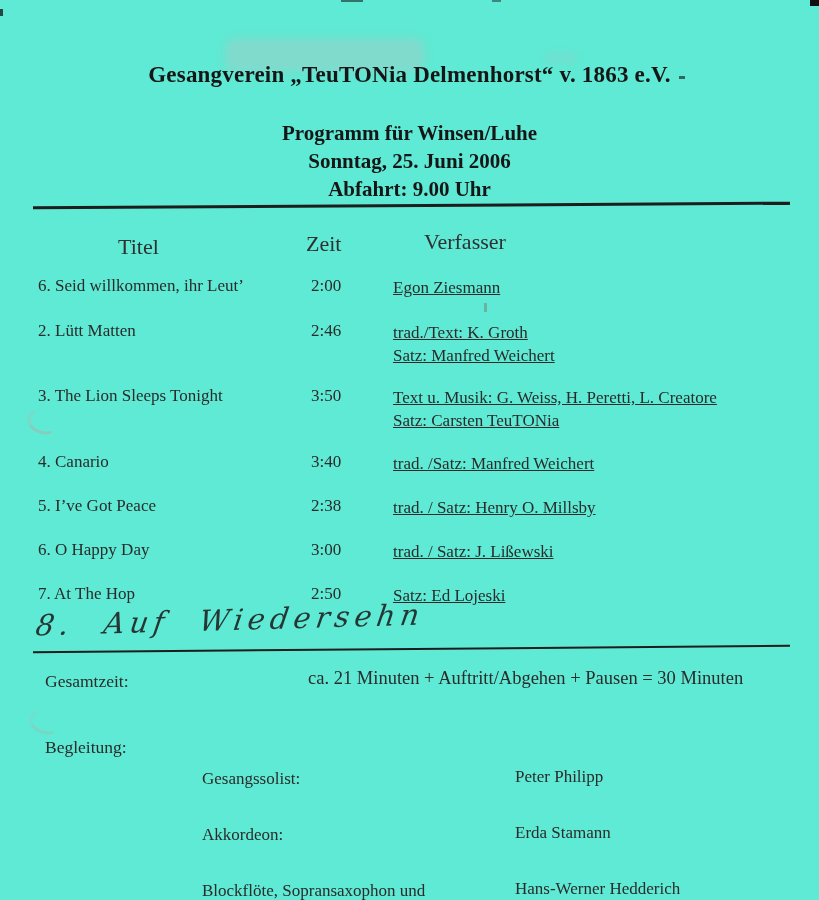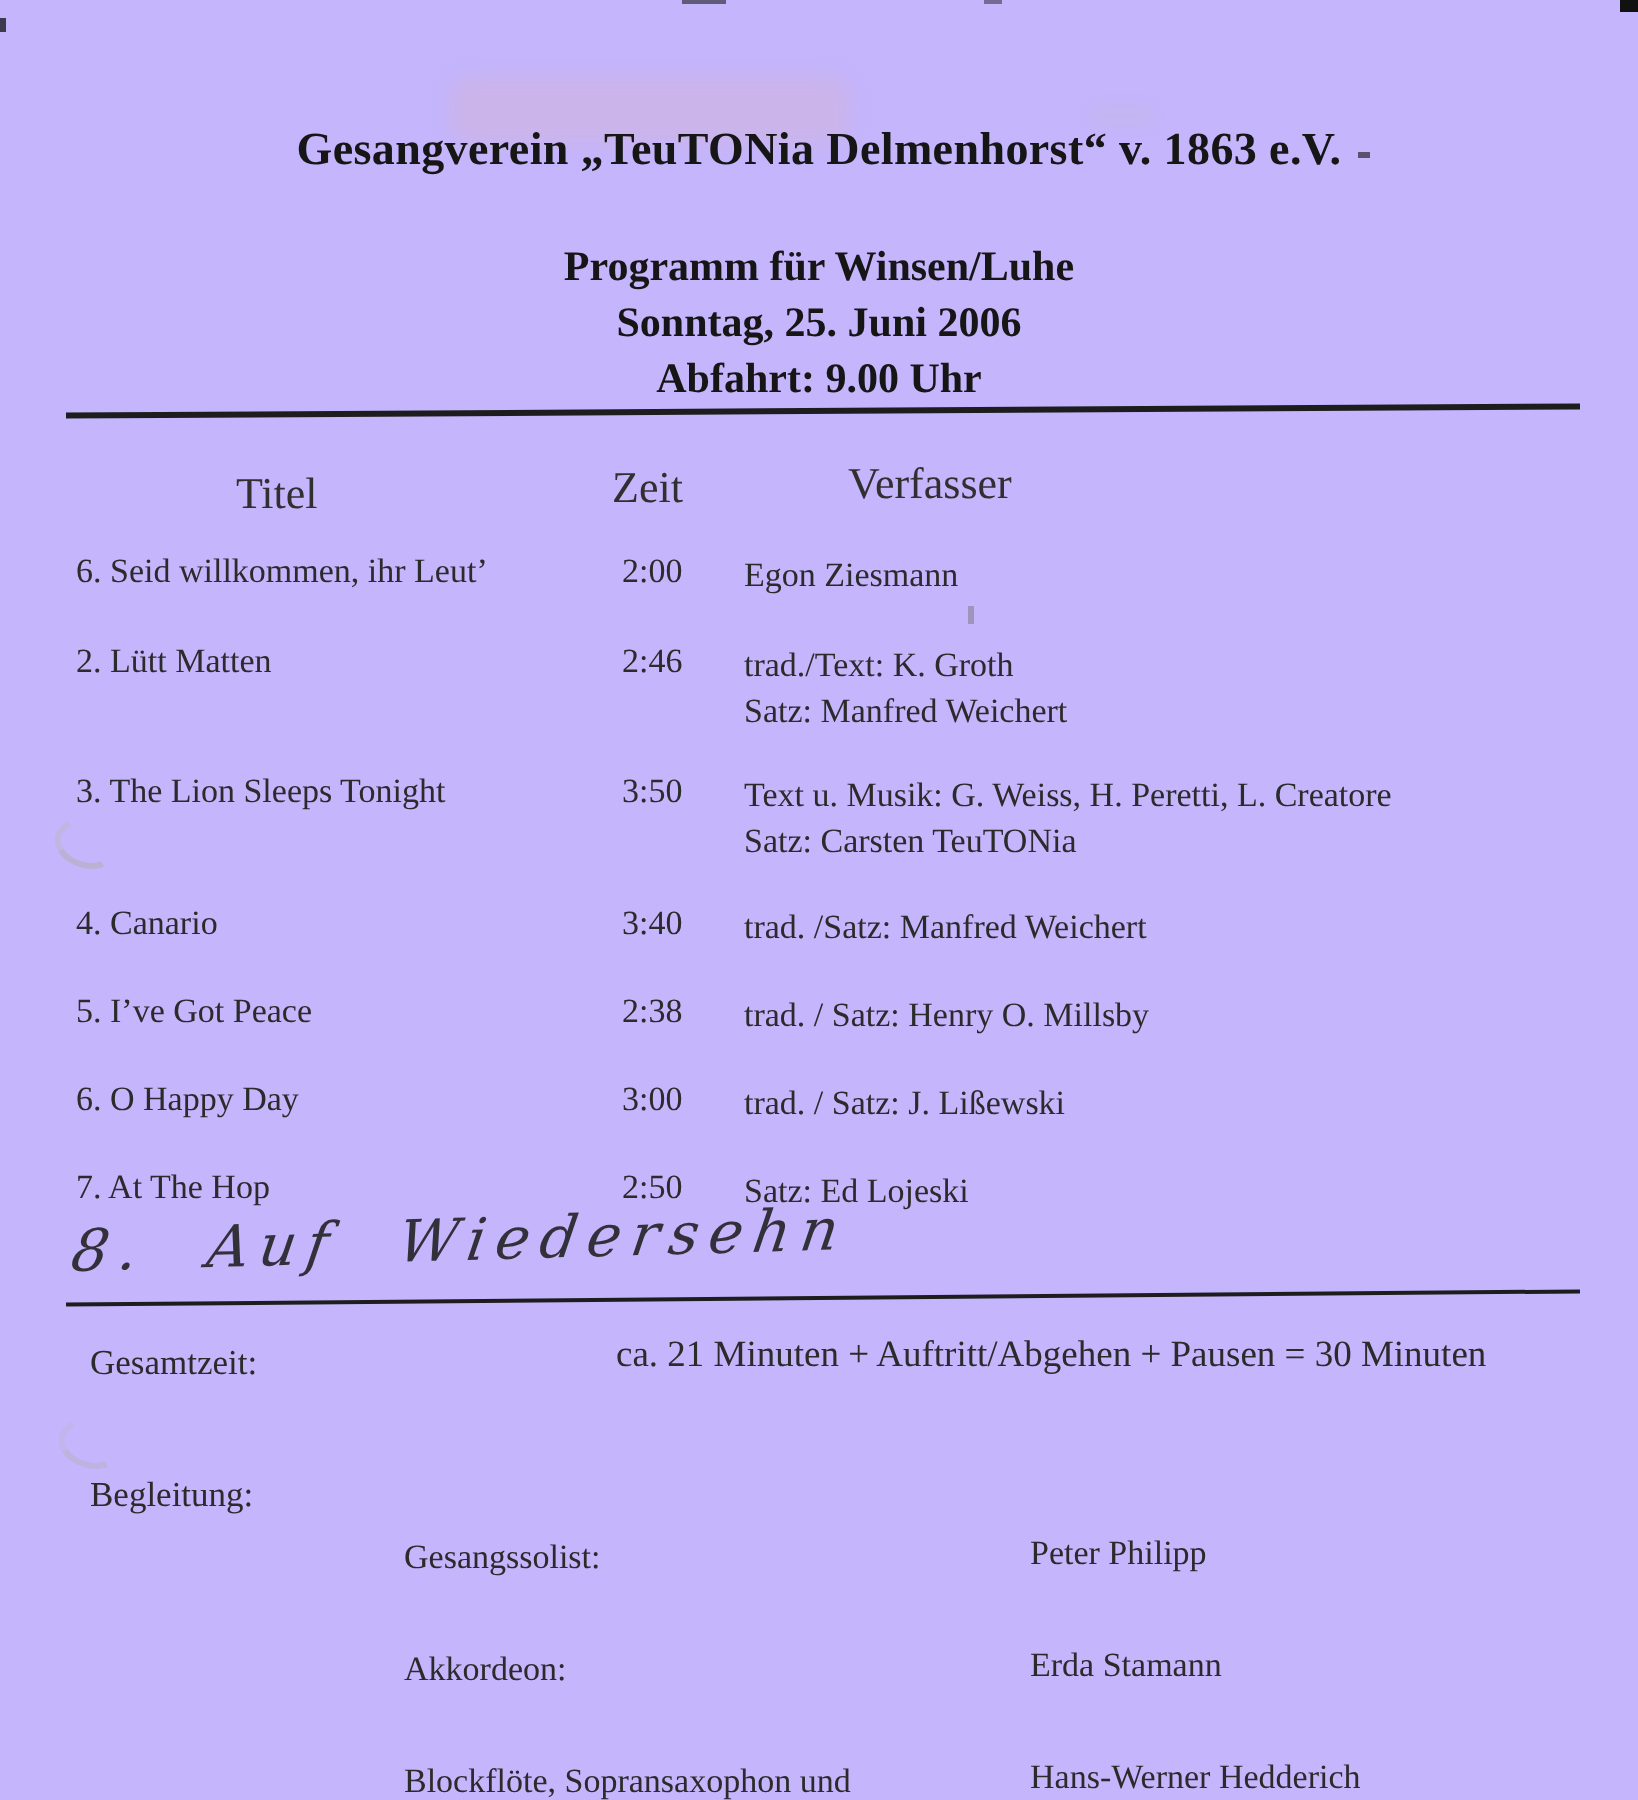--- a/index.html
+++ b/index.html
@@ -1,19 +1,19 @@
 <!DOCTYPE html>
 <html><head>
 <meta charset="utf-8">
 <style>
   html,body { margin:0; padding:0; }
   .page {
     position:relative;
     width:819px; height:900px;
-    background:#c4b5fd;
+    background:#5eead4;
     font-family:"Liberation Serif", serif;
     color:#2b2b2b;
     overflow:hidden;
   }
   
   .club-name {
     position:absolute; top:62px; left:0; width:100%;
     text-align:center; font-weight:bold; font-size:23px; color:#161616;
     letter-spacing:0.2px;
   }
@@ -28,21 +28,21 @@
   .rule-top { top:204px; height:3px; transform:rotate(-0.35deg); }
   .rule-mid { top:648px; height:2px; transform:rotate(-0.5deg); }
   
   .col-head { position:absolute; font-size:22px; color:#303030; }
   .head-titel { left:118px; top:234px; }
   .head-zeit { left:306px; top:231px; }
   .head-verfasser { left:424px; top:229px; }
   .row { position:absolute; left:0; width:819px; font-size:17px; }
   .c-title   { position:absolute; left:38px;  top:0; white-space:nowrap; }
   .c-time    { position:absolute; left:311px; top:0; }
-  .c-author  { position:absolute; left:372px; top:0; line-height:23px; white-space:nowrap; }
+  .c-author  { position:absolute; left:393px; top:0; line-height:23px; white-space:nowrap;text-decoration:underline; }
   .row-1 { top:276px; } .row-2 { top:321px; } .row-3 { top:386px; }
   .row-4 { top:452px; } .row-5 { top:496px; } .row-6 { top:540px; }
   .row-7 { top:584px; }
   
   .handwritten {
     position:absolute; left:36px; top:603px;
     font-family:"DejaVu Serif", serif; font-style:italic;
     font-size:29px; color:#1e1e1e; opacity:0.88;
     letter-spacing:5px; word-spacing:16px;
     transform:rotate(-1.6deg) skewX(-10deg);

